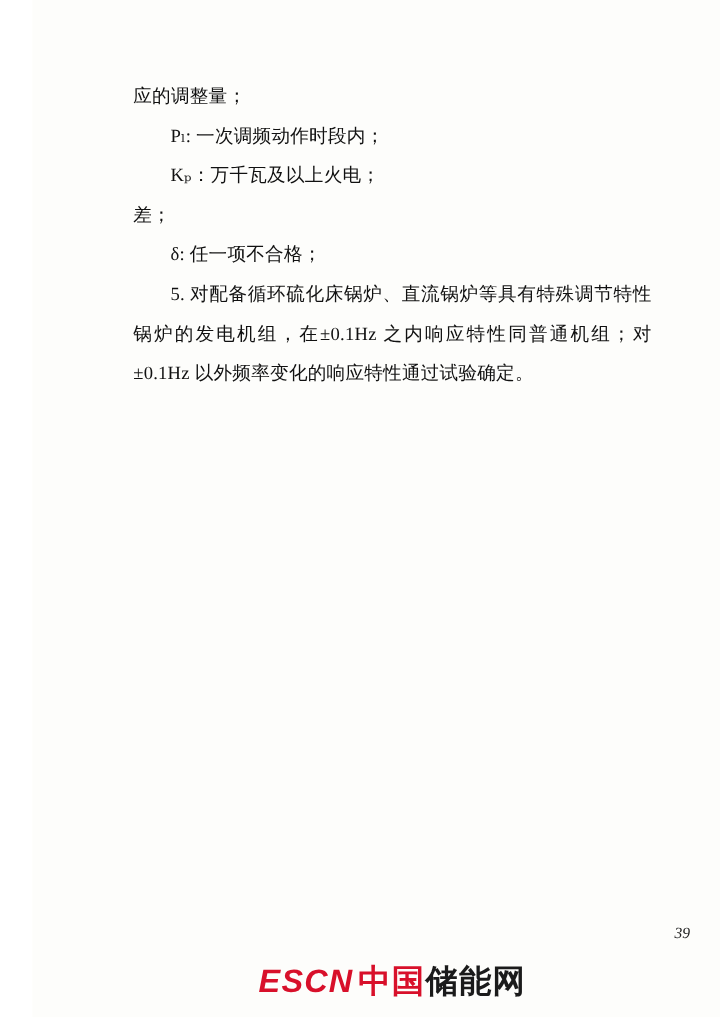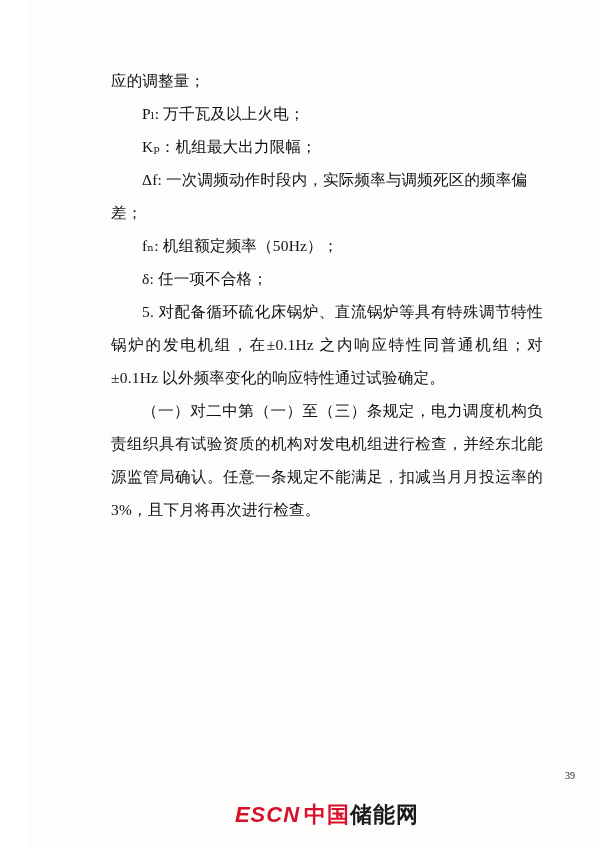--- a/index.html
+++ b/index.html
@@ -40,37 +40,38 @@
   p.indent2 {
     text-indent: 31px;
   }
   p.indent-def {
     text-indent: 31px;
   }
   .page-number {
     position: absolute;
     right: 52px;
     top: 770px;
-    font-size: 10px;
+    font-size: 13px;
     color: #222;
     font-family: "Liberation Serif", "DejaVu Serif", serif;
+    font-style: italic;
   }
   .footer-logo {
     position: absolute;
     left: 0;
     top: 800px;
     width: 600px;
     height: 48px;
     text-align: center;
   }
   .logo-text {
     display: inline-block;
     font-family: "Liberation Sans", sans-serif;
     font-weight: bold;
-    font-size: 22px;
+    font-size: 27px;
     letter-spacing: 1px;
   }
   .logo-escn {
     color: #d8102a;
     font-style: italic;
     font-weight: bold;
     margin-right: 4px;
   }
   .logo-cn {
     color: #d8102a;
@@ -81,36 +82,33 @@
 </style>
 </head>
 <body>
 
 <div class="page">
 
   <div class="content">
 
     <p class="para">应的调整量；</p>
 
-    <p class="para indent-def">Pₗ: 万千瓦及以上火电；</p>
+    <p class="para indent-def">Pₗ: 一次调频动作时段内；</p>
 
-    <p class="para indent-def">Kₚ：机组最大出力限幅；</p>
+    <p class="para indent-def">Kₚ：万千瓦及以上火电；</p>
 
-    <p class="para indent-def">Δf: 一次调频动作时段内，实际频率与调频死区的频率偏</p>
 
     <p class="para">差；</p>
 
-    <p class="para indent-def">fₙ: 机组额定频率（50Hz）；</p>
 
     <p class="para indent-def">δ: 任一项不合格；</p>
 
     <p class="para indent2">5. 对配备循环硫化床锅炉、直流锅炉等具有特殊调节特性锅炉的发电机组，在±0.1Hz 之内响应特性同普通机组；对±0.1Hz 以外频率变化的响应特性通过试验确定。</p>
 
 
-    <p class="para indent2">（一）对二中第（一）至（三）条规定，电力调度机构负责组织具有试验资质的机构对发电机组进行检查，并经东北能源监管局确认。任意一条规定不能满足，扣减当月月投运率的3%，且下月将再次进行检查。</p>
 
 
   </div>
 
   <div class="page-number">39</div>
 
   <div class="footer-logo">
     <span class="logo-text"><span class="logo-escn">ESCN</span><span class="logo-cn">中国</span><span class="logo-rest">储能网</span></span>
   </div>
 

